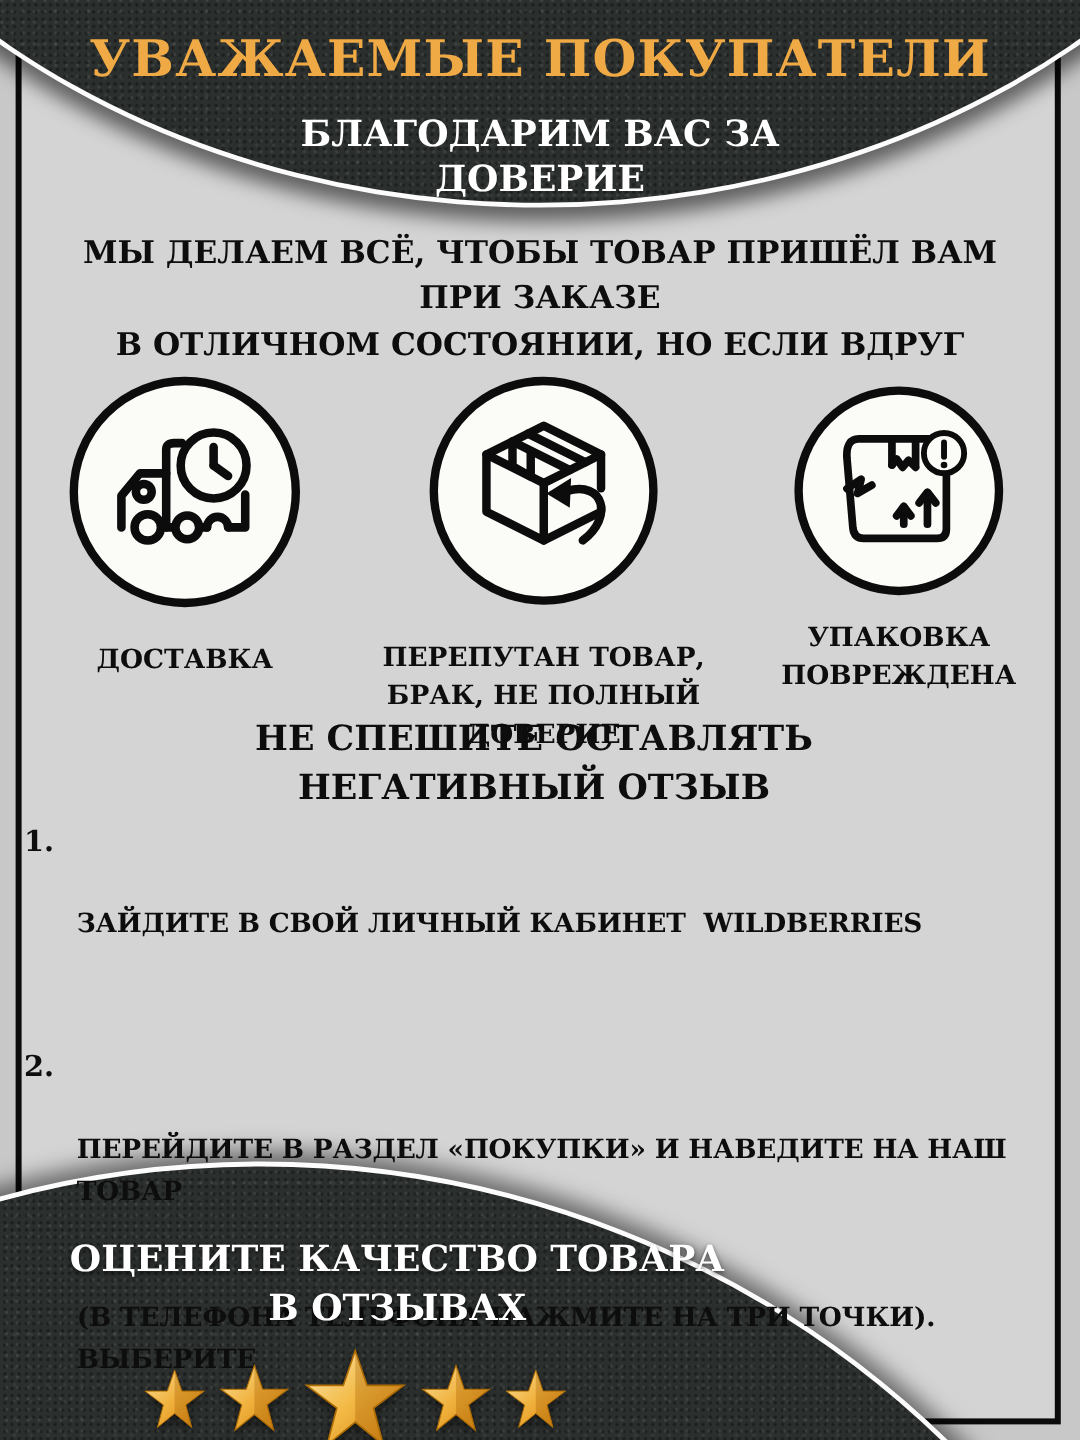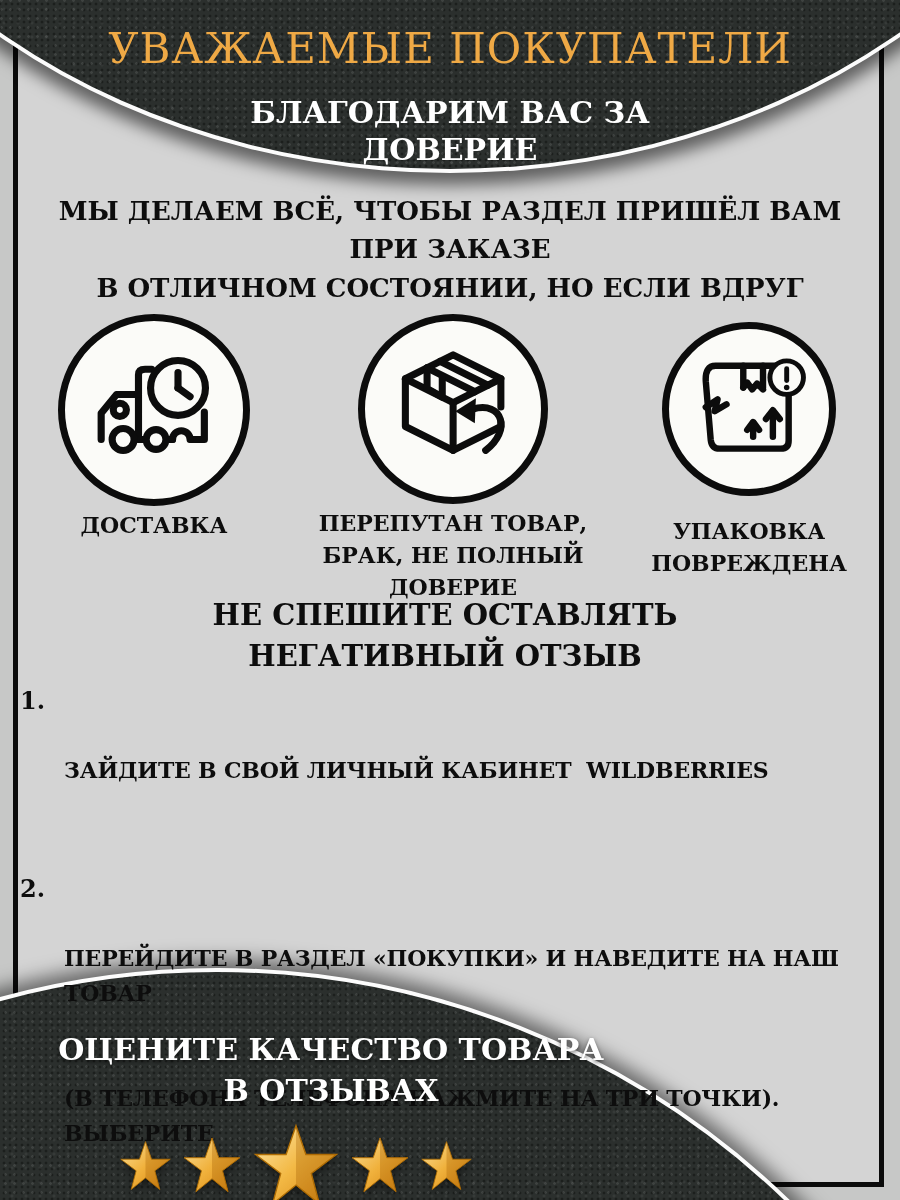--- a/index.html
+++ b/index.html
@@ -27,42 +27,42 @@
     background-size:9px 9px,14px 14px,6px 6px;
     background-position:0 0,5px 7px,3px 2px;
     border:4px solid #fcfcfc;
   }
   .panel-top{left:-250px;top:-989px;width:1400px;height:1162px;
     box-shadow:0 8px 16px 4px rgba(0,0,0,0.55);}
   .panel-bottom{left:-606px;top:968px;width:1646px;height:1646px;
     box-shadow:0 -4px 18px 5px rgba(0,0,0,0.5);}
 
   .header{position:absolute;z-index:3;top:24px;left:0;width:900px;text-align:center;}
-  .title{margin:0;font-size:42px;font-weight:normal;color:#efa945;letter-spacing:1px;}
+  .title{margin:0;font-size:42px;font-weight:bold;color:#efa945;letter-spacing:1px;}
   .subtitle{margin-top:22px;color:#ffffff;font-size:30px;font-weight:bold;line-height:1.22;}
 
   .intro{
     position:absolute;z-index:3;top:192px;left:40px;width:820px;
     text-align:center;font-size:26px;font-weight:bold;color:#0d0d0d;line-height:1.48;
   }
 
   .issues{position:absolute;z-index:3;top:314px;left:14px;width:872px;display:flex;}
   .issue{text-align:center;}
   .issue-1{width:280px;}
   .issue-2{width:318px;}
   .issue-3{width:274px;}
   .issue-circle{
     margin:0 auto;background:#fbfbf8;border:7px solid #0c0c0c;border-radius:50%;
     box-sizing:border-box;display:flex;align-items:center;justify-content:center;
   }
   .issue-1 .issue-circle{width:192px;height:192px;}
   .issue-2 .issue-circle{width:190px;height:190px;}
   .issue-3 .issue-circle{width:174px;height:174px;margin-top:8px;}
   .issue-circle svg{width:74%;height:74%;}
-  .issue-label{margin-top:4px;font-size:22px;font-weight:bold;color:#0d0d0d;line-height:1.45;}
+  .issue-label{margin-top:29px;font-size:22px;font-weight:bold;color:#0d0d0d;line-height:1.45;}
   .issue-3 .issue-label{margin-top:20px;}
 
   .warning{
     position:absolute;z-index:3;top:595px;left:0;width:866px;
     text-align:center;font-size:29px;font-weight:bold;color:#0d0d0d;line-height:1.4;margin-left:12px;
   }
 
   .steps{position:absolute;z-index:3;top:683px;left:20px;width:858px;}
   .step{display:flex;margin-bottom:13px;}
   .step-num{flex:none;width:44px;font-size:24px;font-weight:bold;color:#0d0d0d;line-height:35px;}
@@ -94,21 +94,21 @@
 
   <div class="header">
     <h1 class="title">УВАЖАЕМЫЕ ПОКУПАТЕЛИ</h1>
     <div class="subtitle">
       <div>БЛАГОДАРИМ ВАС ЗА</div>
       <div>ДОВЕРИЕ</div>
     </div>
   </div>
 
   <div class="intro">
-    <div>МЫ ДЕЛАЕМ ВСЁ, ЧТОБЫ РАЗДЕЛ ПРИШЁЛ ВАМ</div>
+    <div>МЫ ДЕЛАЕМ ВСЁ, ЧТОБЫ ТОВАР ПРИШЁЛ ВАМ</div>
     <div>ПРИ ЗАКАЗЕ</div>
     <div>В ОТЛИЧНОМ СОСТОЯНИИ, НО ЕСЛИ ВДРУГ</div>
   </div>
 
   <div class="issues">
 
     <div class="issue issue-1">
       <div class="issue-circle">
         <svg viewBox="0 0 120 120">
           <g class="lineicon">

